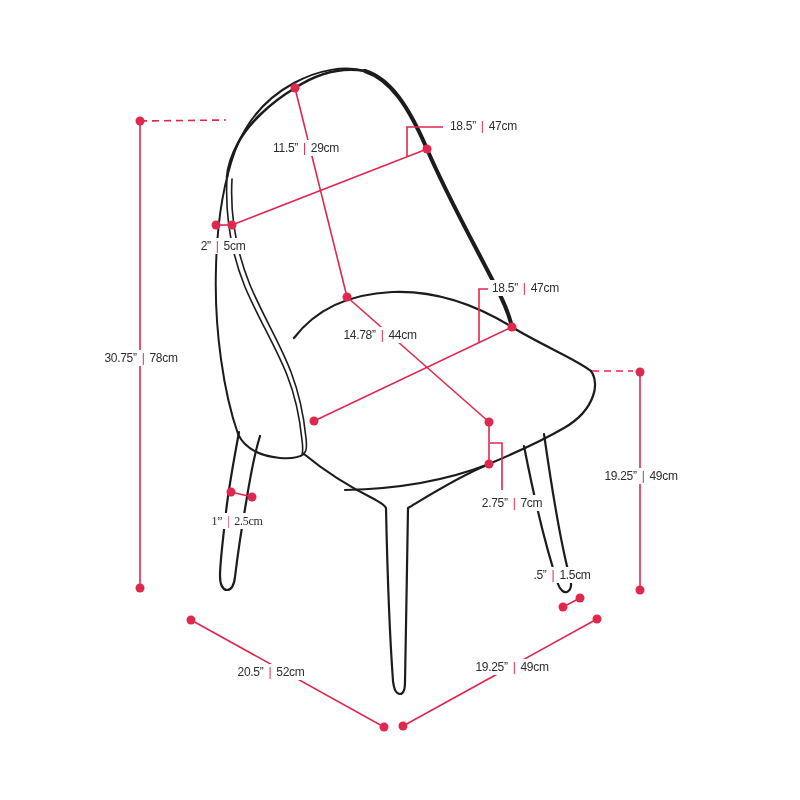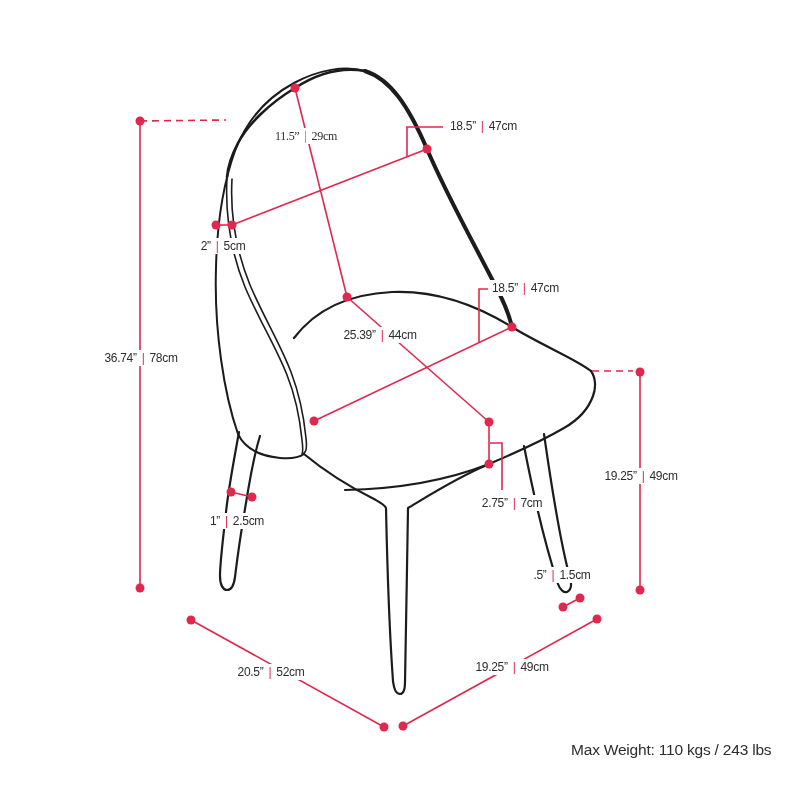--- a/index.html
+++ b/index.html
@@ -123,62 +123,61 @@
       <circle class="dot" cx="191" cy="620" r="4.5"></circle>
       <circle class="dot" cx="384" cy="727" r="4.5"></circle>
 
       <line class="red-line" x1="403" y1="726" x2="597" y2="619"></line>
       <circle class="dot" cx="403" cy="726" r="4.5"></circle>
       <circle class="dot" cx="597" cy="619" r="4.5"></circle>
     </g>
   </svg>
 
   <div class="dim-label" style="left:141px;top:358px;">
-    <span>36.74”</span><span class="bar">|</span><span>78cm</span>
+    <span>30.75”</span><span class="bar">|</span><span>78cm</span>
   </div>
 
-  <div class="dim-label" style="left:306px;top:136px;font-family:Liberation Serif, serif;">
+  <div class="dim-label" style="left:306px;top:148px;">
     <span>11.5”</span><span class="bar">|</span><span>29cm</span>
   </div>
 
   <div class="dim-label left-anchor" style="left:446px;top:126px;">
     <span>18.5”</span><span class="bar">|</span><span>47cm</span>
   </div>
 
   <div class="dim-label" style="left:223px;top:246px;">
     <span>2”</span><span class="bar">|</span><span>5cm</span>
   </div>
 
   <div class="dim-label left-anchor" style="left:488px;top:288px;">
     <span>18.5”</span><span class="bar">|</span><span>47cm</span>
   </div>
 
   <div class="dim-label" style="left:380px;top:335px;">
-    <span>25.39”</span><span class="bar">|</span><span>44cm</span>
+    <span>14.78”</span><span class="bar">|</span><span>44cm</span>
   </div>
 
   <div class="dim-label" style="left:512px;top:503px;">
     <span>2.75”</span><span class="bar">|</span><span>7cm</span>
   </div>
 
   <div class="dim-label" style="left:641px;top:476px;">
     <span>19.25”</span><span class="bar">|</span><span>49cm</span>
   </div>
 
-  <div class="dim-label" style="left:237px;top:521px;">
+  <div class="dim-label" style="left:237px;top:521px;font-family:Liberation Serif, serif;">
     <span>1”</span><span class="bar">|</span><span>2.5cm</span>
   </div>
 
   <div class="dim-label" style="left:562px;top:575px;">
     <span>.5”</span><span class="bar">|</span><span>1.5cm</span>
   </div>
 
   <div class="dim-label" style="left:271px;top:672px;">
     <span>20.5”</span><span class="bar">|</span><span>52cm</span>
   </div>
 
   <div class="dim-label" style="left:512px;top:667px;">
     <span>19.25”</span><span class="bar">|</span><span>49cm</span>
   </div>
 
-  <div class="footnote" style="left:571px;top:750px;">Max Weight: 110 kgs / 243 lbs</div>
 
 </div>
 
 </body></html>

